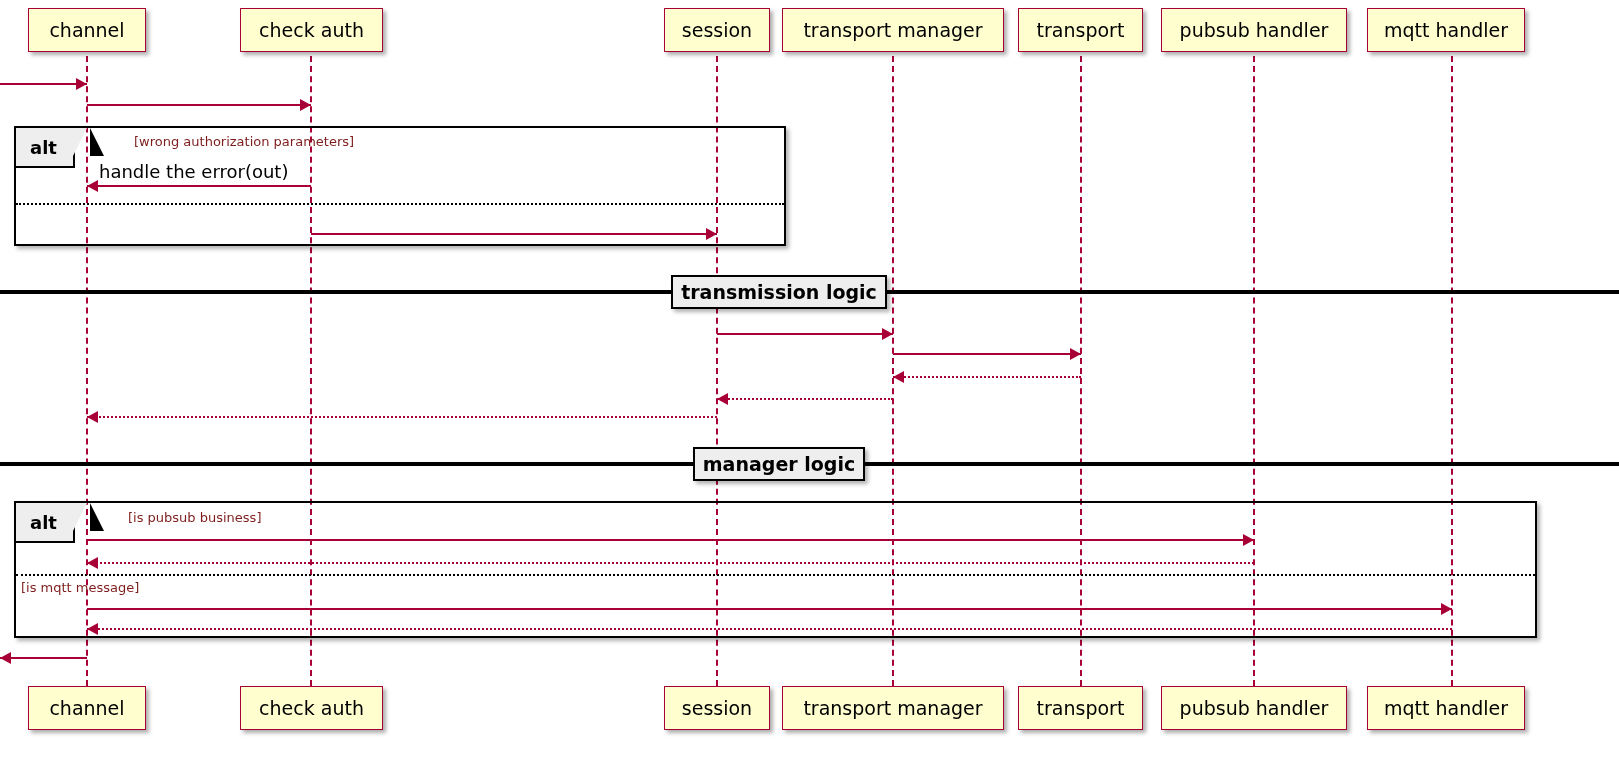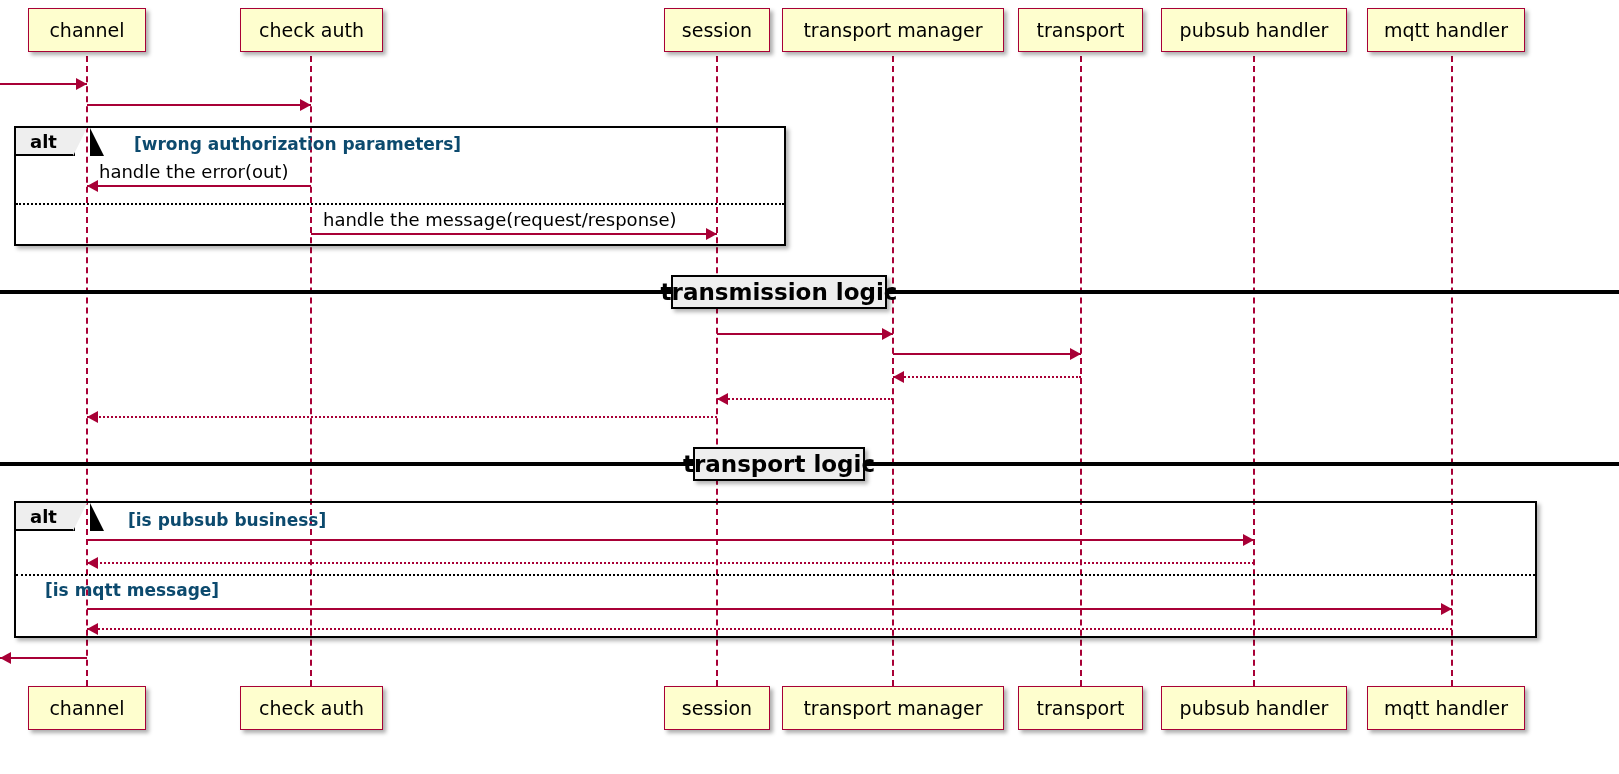--- a/index.html
+++ b/index.html
@@ -59,21 +59,21 @@
     background:transparent;
     z-index:2;
     box-shadow:3px 3px 4px rgba(0,0,0,0.30);
   }
   .grouphdr{
     position:absolute;
     background:#EEEEEE;
     border-right:2px solid #000000;
     border-bottom:2px solid #000000;
     box-sizing:border-box;
-    height:28px;
+    height:40px;
     display:flex;align-items:center;
     padding-left:14px;padding-right:16px;
     font-size:18px;font-weight:bold;color:#000000;
     z-index:5;
   }
   .grouphdr::after{
     content:"";
     position:absolute;
     right:-14px;top:0;
     width:0;height:0;
@@ -82,21 +82,21 @@
   }
   .grouphdr-notch{
     position:absolute;
     width:0;height:0;
     border-top:28px solid transparent;
     border-left:14px solid #000000;
     z-index:6;
   }
   .grouplabel{
     position:absolute;
-    font-size:17px;font-weight:bold;color:#0c4a6e;
+    font-size:13px;font-weight:normal;color:#7f1d1d;
     white-space:nowrap;
     z-index:5;
   }
   .groupdivider{
     position:absolute;
     height:0;
     border-top:2px dotted #000000;
     z-index:4;
   }
 
@@ -109,21 +109,21 @@
     z-index:3;
   }
   .sepbox{
     position:absolute;
     background:#EEEEEE;
     border:2px solid #000000;
     box-sizing:border-box;
     height:34px;
     display:flex;align-items:center;justify-content:center;
     padding:0 16px;
-    font-size:23px;font-weight:bold;color:#000000;
+    font-size:19px;font-weight:bold;color:#000000;
     white-space:nowrap;
     z-index:7;
     box-shadow:3px 3px 4px rgba(0,0,0,0.30);
   }
 </style>
 </head>
 <body>
 
 <div id="canvas">
     <div class="lifeline" style="left: 86px; top: 56px; height: 630px;"></div>
@@ -182,39 +182,38 @@
     <div class="grouphdr-notch" style="left: 90px; top: 128px;"></div>
     <div class="grouplabel" style="left: 134px; top: 134px;">[wrong authorization parameters]</div>
     <div class="groupdivider" style="left: 16px; top: 203px; width: 768px;"></div>
     <div class="group" style="left: 14px; top: 501px; width: 1523px; height: 137px;"></div>
     <div class="grouphdr" style="left: 16px; top: 503px;">
       <span>alt</span>
     </div>
     <div class="grouphdr-notch" style="left: 90px; top: 503px;"></div>
     <div class="grouplabel" style="left: 128px; top: 510px;">[is pubsub business]</div>
     <div class="groupdivider" style="left: 16px; top: 574px; width: 1519px;"></div>
-    <div class="grouplabel" style="left: 21px; top: 580px; margin-left: 24px;">[is mqtt message]</div>
+    <div class="grouplabel" style="left: 21px; top: 580px;">[is mqtt message]</div>
     <div class="sepline" style="left: 0px; top: 290px; width: 1619px;"></div>
     <div class="sepbox" style="left: 671px; top: 275px; width: 216px;">
       <span>transmission logic</span>
     </div>
     <div class="sepline" style="left: 0px; top: 462px; width: 1619px;"></div>
     <div class="sepbox" style="left: 693px; top: 447px; width: 172px;">
-      <span>transport logic</span>
+      <span>manager logic</span>
     </div>
     <div class="msg" style="left: 0px; top: 83px; width: 87px;"></div>
     <div class="arrowhead right" style="left: 76px; top: 78px;"></div>
     <div class="msg" style="left: 87px; top: 104px; width: 224px;"></div>
     <div class="arrowhead right" style="left: 300px; top: 99px;"></div>
     <div class="msg" style="left: 87px; top: 185px; width: 224px;"></div>
     <div class="arrowhead left" style="left: 87px; top: 180px;"></div>
     <div class="msglabel" style="left: 99px; top: 161px;">handle the error(out)</div>
     <div class="msg" style="left: 311px; top: 233px; width: 406px;"></div>
     <div class="arrowhead right" style="left: 706px; top: 228px;"></div>
-    <div class="msglabel" style="left: 323px; top: 209px;">handle the message(request/response)</div>
     <div class="msg" style="left: 717px; top: 333px; width: 176px;"></div>
     <div class="arrowhead right" style="left: 882px; top: 328px;"></div>
     <div class="msg" style="left: 893px; top: 353px; width: 188px;"></div>
     <div class="arrowhead right" style="left: 1070px; top: 348px;"></div>
     <div class="msg dotted" style="left: 893px; top: 376px; width: 188px;"></div>
     <div class="arrowhead left" style="left: 893px; top: 371px;"></div>
     <div class="msg dotted" style="left: 717px; top: 398px; width: 176px;"></div>
     <div class="arrowhead left" style="left: 717px; top: 393px;"></div>
     <div class="msg dotted" style="left: 87px; top: 416px; width: 630px;"></div>
     <div class="arrowhead left" style="left: 87px; top: 411px;"></div>

